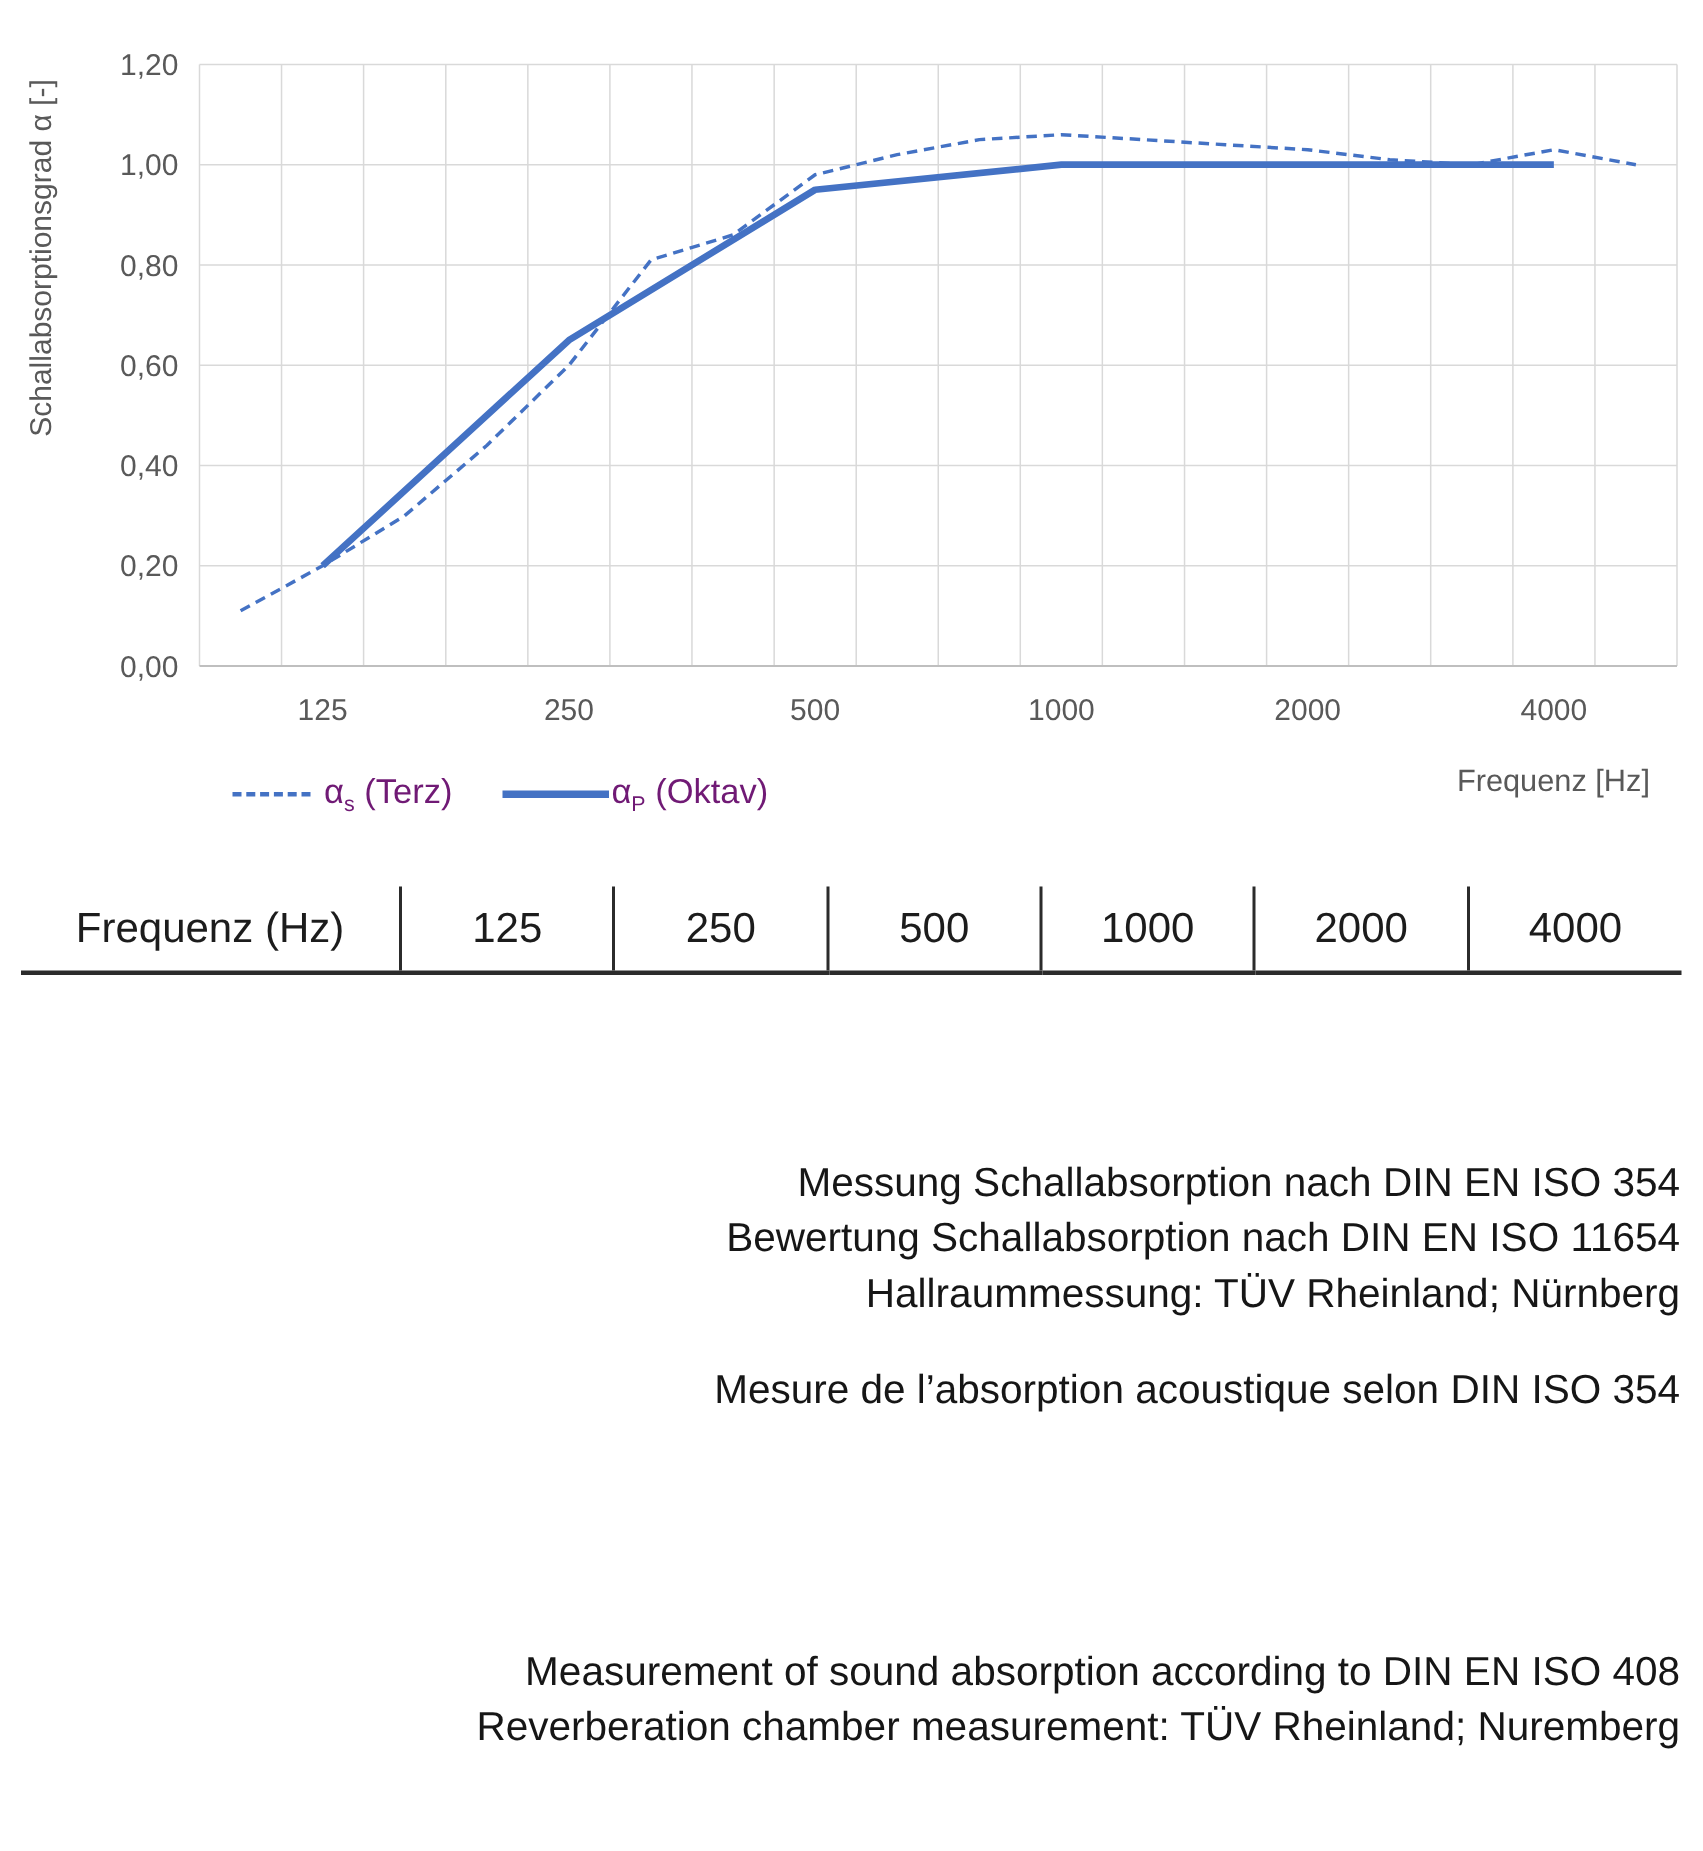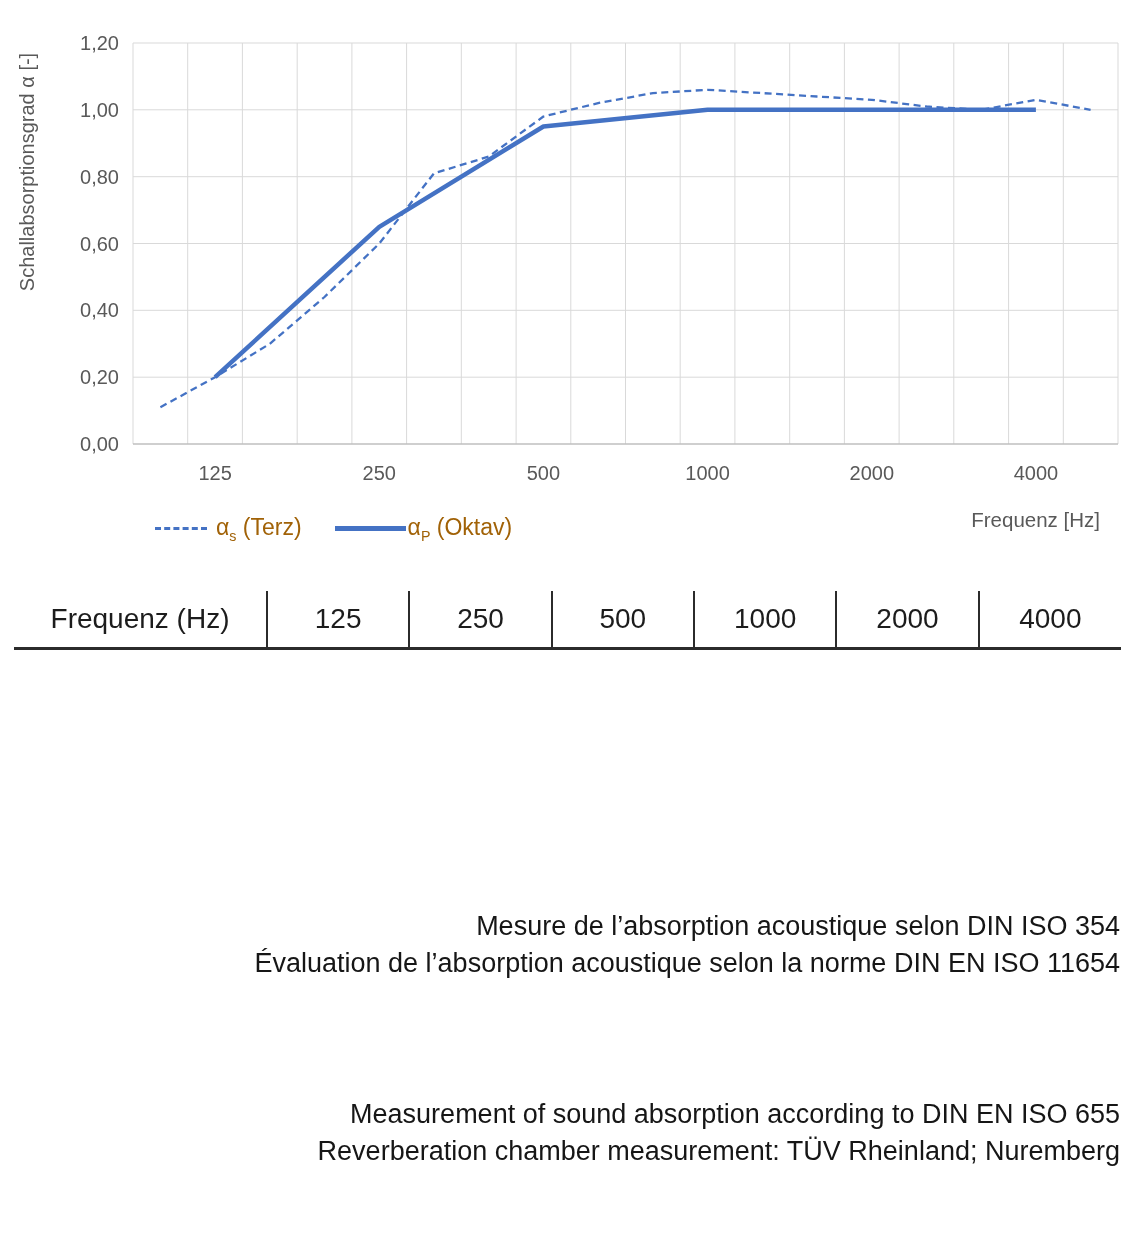--- a/index.html
+++ b/index.html
@@ -3,21 +3,21 @@
 <meta charset="utf-8">
 <style>
   html,body{margin:0;padding:0;background:#fff;}
   .page{position:relative;width:1135px;height:1234px;background:#ffffff;overflow:hidden;
         font-family:"Liberation Sans",sans-serif;color:#1a1a1a;}
   .chart-region{position:absolute;left:0;top:0;width:1135px;height:560px;}
   #chart-svg-mount{position:absolute;left:0;top:0;width:1135px;height:555px;}
   svg text{font-family:"Liberation Sans",sans-serif;}
   
   .legend{position:absolute;left:155px;top:514px;display:flex;align-items:center;
-          font-size:23px;color:#a16207;}
+          font-size:23px;color:#701a75;}
   .legend-item{display:flex;align-items:center;}
   .legend-item + .legend-item{margin-left:33px;}
   .sample{display:inline-block;}
   .sample.dashed{width:52px;height:0;border-top:3px dashed #4472C4;margin-right:9px;}
   .sample.solid{width:71px;height:5px;background:#4472C4;margin-right:2px;}
   .legend-label sub,.alpha-cell sub{font-size:0.62em;}
   
   .freq-table{position:absolute;top:591px;left:14px;width:1107px;border-collapse:collapse;
               table-layout:fixed;font-size:28px;text-align:center;color:#1c1c1c;}
   .freq-table td{height:56px;vertical-align:middle;padding:0;overflow:hidden;}
@@ -110,24 +110,28 @@
       <td>125</td>
       <td>250</td>
       <td>500</td>
       <td>1000</td>
       <td>2000</td>
       <td>4000</td>
     </tr>
   </tbody>
     </table>
 
+  <div class="note note-de">
+    <div>Messung Schallabsorption nach DIN EN ISO 354</div>
+    <div>Bewertung Schallabsorption nach DIN EN ISO 11654</div>
+    <div>Hallraummessung: TÜV Rheinland; Nürnberg</div>
+  </div>
 
   <div class="note note-fr">
     <div>Mesure de l’absorption acoustique selon DIN ISO 354</div>
-    <div>Évaluation de l’absorption acoustique selon la norme DIN EN ISO 11654</div>
   </div>
 
   <div class="note note-en">
-    <div>Measurement of sound absorption according to DIN EN ISO 655</div>
+    <div>Measurement of sound absorption according to DIN EN ISO 408</div>
     <div>Reverberation chamber measurement: TÜV Rheinland; Nuremberg</div>
   </div>
 
 </div>
 
 </body></html>

